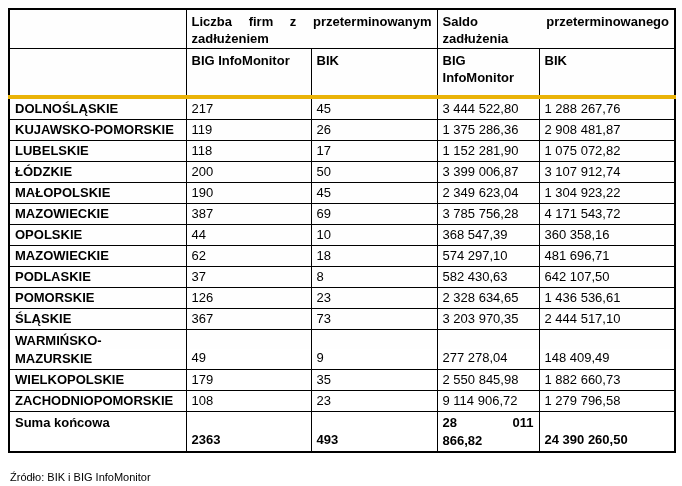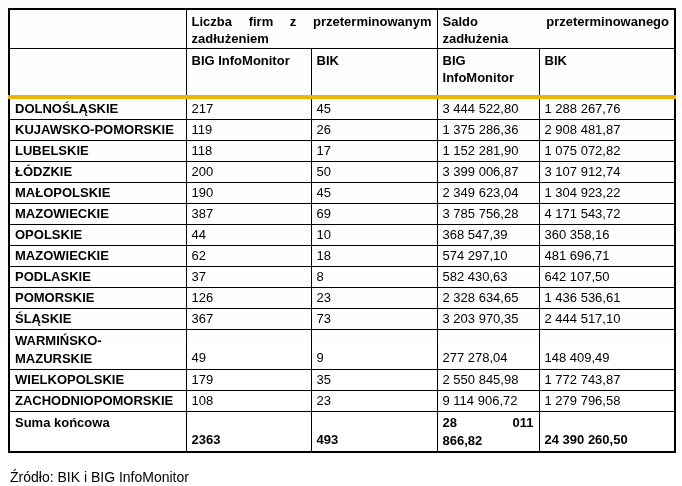--- a/index.html
+++ b/index.html
@@ -42,21 +42,21 @@
   tbody tr { height: 20px; }
   tbody tr.tall { height: 38px; }
   tr.totals { height: 38px; }
   td.name { font-weight: bold; }
   td.vtop { vertical-align: top; padding-top: 2px; white-space: normal; }
   td.vbottom { vertical-align: bottom; padding-bottom: 2px; }
   tr.totals td { font-weight: bold; }
   .jline { text-align: justify; text-align-last: justify; }
   .source-note {
     position: absolute; left: 10px; top: 470px;
-    font-size: 14px; line-height: 14px; color: #000;
+    font-size: 11px; line-height: 14px; color: #000;
   }
 </style>
 </head>
 <body>
 
 <div class="page">
 
   <table class="debt-table">
     <colgroup>
       <col style="width:177px">
@@ -174,21 +174,21 @@
           <td class="vbottom">49</td>
           <td class="vbottom">9</td>
           <td class="vbottom">277 278,04</td>
           <td class="vbottom">148 409,49</td>
         </tr>
         <tr>
           <td class="name">WIELKOPOLSKIE</td>
           <td>179</td>
           <td>35</td>
           <td>2 550 845,98</td>
-          <td>1 772 743,87</td>
+          <td>1 882 660,73</td>
         </tr>
         <tr>
           <td class="name">ZACHODNIOPOMORSKIE</td>
           <td>108</td>
           <td>23</td>
           <td>9 114 906,72</td>
           <td>1 279 796,58</td>
         </tr>
       </tbody>
     <tbody>

